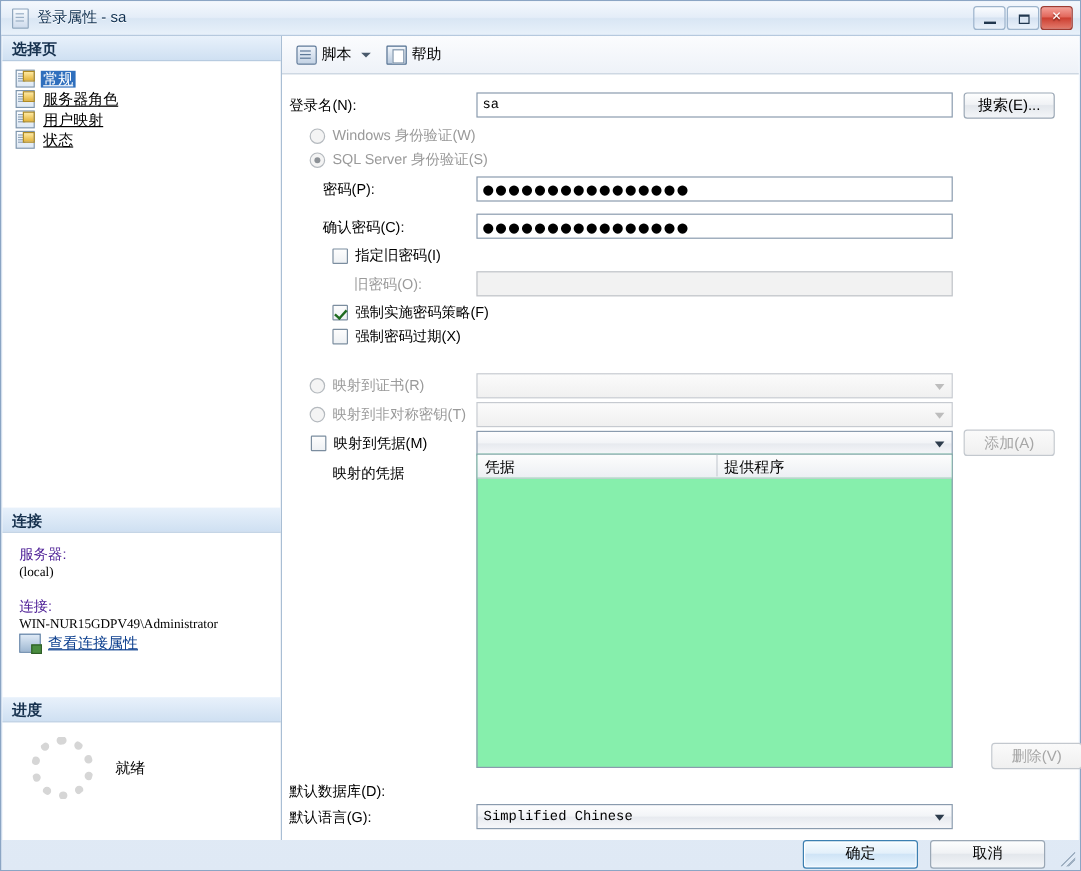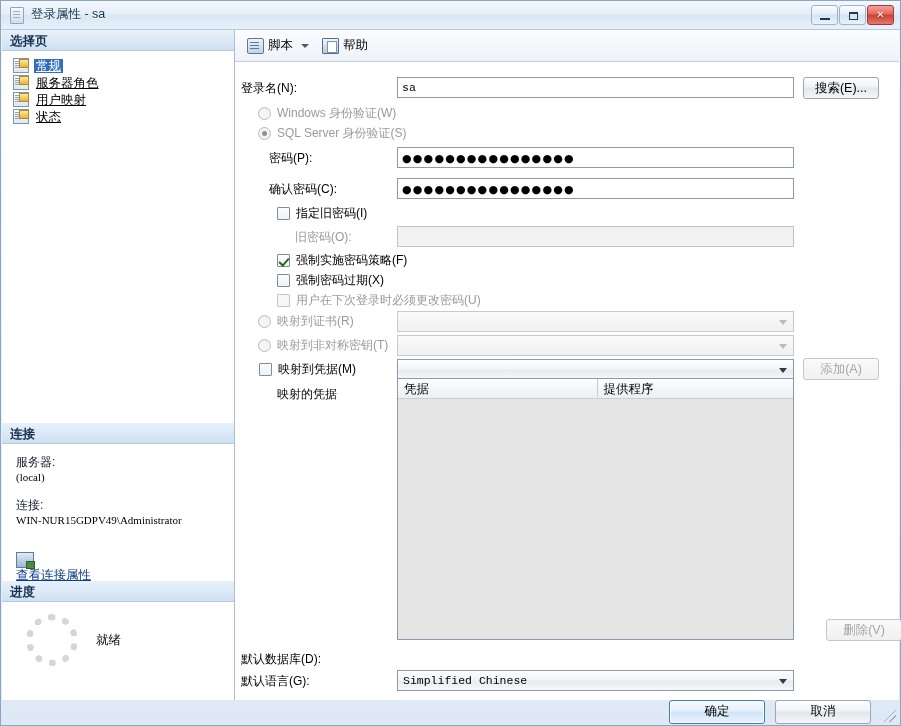--- a/index.html
+++ b/index.html
@@ -94,24 +94,24 @@
     content:"";position:absolute;right:-1px;top:0px;width:8px;height:7px;
     background:linear-gradient(180deg,#ffe9a0,#e3b43c);
     border:1px solid #b08b24;
   }
   .navlabel{font-size:12.5px;line-height:14px;padding:0 2px;text-decoration:underline;}
   .navitem.selected .navlabel{background:#2f6fbd;color:#fff;}
   .sect{position:absolute;left:0;right:0;}
   .connbox{position:absolute;left:0;right:0;top:393px;}
   .progbox{position:absolute;left:0;right:0;top:551px;}
   .connbody{padding:11px 0 0 14px;font-size:12px;line-height:15px;}
-  .cl-label{color:#0f172a;}
+  .cl-label{color:#4c1d95;}
   .cl-val{font-family:Liberation Serif, serif;font-size:11px;}
   .cl-gap{height:13px;}
-  .connlink-row{display:flex;margin-top:24px;flex-direction:column;}
+  .connlink-row{display:flex;align-items:center;margin-top:0;}
   .linkicon{
     width:16px;height:14px;position:relative;margin-right:6px;flex:none;
     background:linear-gradient(180deg,#dfeaf6,#9fb8d2);
     border:1px solid #5b7da3;
   }
   .linkicon:after{
     content:"";position:absolute;right:-2px;bottom:-2px;width:7px;height:6px;
     background:#4a8c3f;border:1px solid #2f5f27;
   }
   .connlink{color:#0c3f8e;text-decoration:underline;cursor:pointer;font-size:12.5px;}
@@ -208,21 +208,21 @@
   .combo.dis{border-color:#c6cad0;color:#a8a8a8;
     background:linear-gradient(180deg,#fbfbfb,#f0f0f0);}
   .combo .arw{
     position:absolute;right:6px;top:8px;width:0;height:0;
     border-left:4px solid transparent;border-right:4px solid transparent;
     border-top:5px solid #2d3c4c;
   }
   .combo.dis .arw{border-top-color:#bdbdbd;}
   .grid{
     position:absolute;box-sizing:border-box;
-    border:1px solid #8a9bae;background:#e5e5e5;
+    border:1px solid #8a9bae;background:#86efac;
   }
   .grid-head{
     display:flex;height:19px;
     background:linear-gradient(180deg,#fdfdfd,#eceff3);
     border-bottom:1px solid #c8cdd4;
   }
   .gh{
     font-size:12.5px;padding:2px 0 0 6px;box-sizing:border-box;
     border-right:1px solid #c8cdd4;height:18px;
   }
@@ -366,24 +366,20 @@
       <input class="txt dis" style="position: absolute; left: 162px; top: 164px; width: 397px;" disabled="" value="">
 
       <div class="row" style="left:42px;top:190px;">
         <span class="cb on"></span>
         <span class="lbl">强制实施密码策略(F)</span>
       </div>
       <div class="row" style="left:42px;top:210px;">
         <span class="cb"></span>
         <span class="lbl">强制密码过期(X)</span>
       </div>
-      <div class="row" style="left:42px;top:230px;">
-        <span class="cb dis"></span>
-        <span class="lbl dis">用户在下次登录时必须更改密码(U)</span>
-      </div>
 
       <div class="row" style="left:23px;top:251px;">
         <span class="rb"></span>
         <span class="lbl dis">映射到证书(R)</span>
       </div>
       <div class="combo dis" style="position:absolute;left:162px;top:249px;width:397px;">
         <span></span>
         <span class="arw"></span>
       </div>
 

